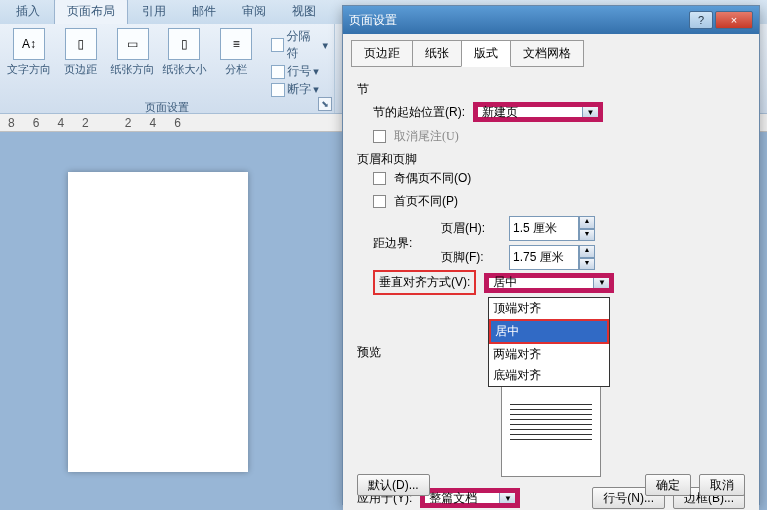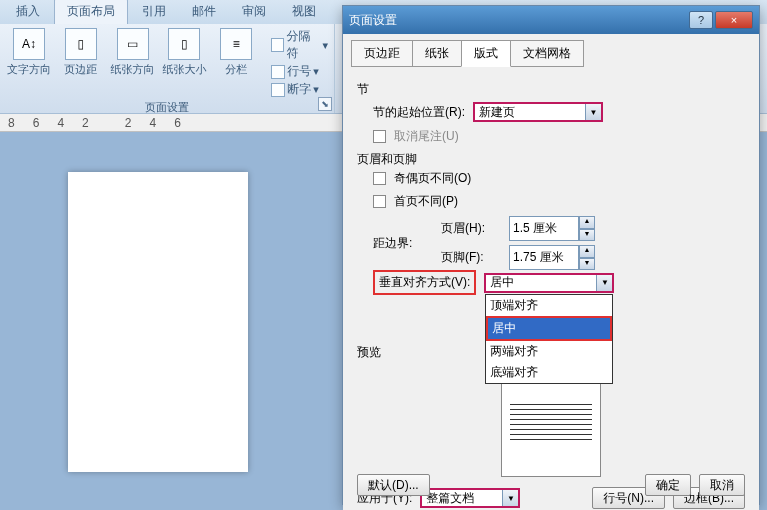--- a/index.html
+++ b/index.html
@@ -39,21 +39,21 @@
 
 .dlg-tabs { display: flex; padding: 6px 8px 0 8px; }
 .dtab { padding: 4px 12px; border: 1px solid #999; background: #f5f5f5; margin-right: -1px; font-size: 12px; }
 .dtab.selected { background: #fff; border-bottom-color: #fff; z-index: 1; }
 
 .dlg-body { padding: 8px 14px; background: #f0f0f0; }
 .fieldset-label { font-size: 12px; margin-bottom: 4px; margin-top: 6px; }
 .indent { padding-left: 16px; display: flex; flex-direction: column; gap: 6px; justify-content: space-between; }
 .row { display: flex; align-items: center; gap: 8px; }
 .lbl-t { font-size: 12px; }
-.combo { border: 2px solid #be185d; background: #fff; height: 20px; display: flex; align-items: center; padding: 0 4px; position: relative; }
+.combo { border: 5px solid #be185d; background: #fff; height: 20px; display: flex; align-items: center; padding: 0 4px; position: relative; }
 .combo .drop-btn { position: absolute; right: 0; top: 0; bottom: 0; width: 16px; background: linear-gradient(#f0f4f9,#c8d6e6); border-left: 1px solid #7a99b8; display: flex; align-items: center; justify-content: center; font-size: 8px; }
 .chk { width: 13px; height: 13px; border: 1px solid #888; background: #fff; display: inline-block; }
 .spin { display: flex; }
 .spin input { width: 70px; height: 25px; border: 1px solid #7a99b8; padding: 8px 3px; font-size: 12px; }
 .spin .arrows { width: 16px; display: flex; flex-direction: column; }
 .spin .arrows div { flex: 1; background: linear-gradient(#f0f4f9,#c8d6e6); border: 1px solid #7a99b8; font-size: 7px; text-align: center; line-height: 8px; }
 
 .dropdown-list { position: absolute; top: 19px; left: -1px; right: -1px; background: #fff; border: 1px solid #333; z-index: 10; }
 .dropdown-list .opt { padding: 2px 4px; font-size: 12px; }
 .dropdown-list .opt.sel { background: #316ac5; color: #fff; }
@@ -149,21 +149,21 @@
     <div class="indent">
       <div class="row">
         <span class="lbl-t">节的起始位置(R):</span>
         <div class="combo" style="width:130px;">
           <span>新建页</span>
           <div class="drop-btn">▼</div>
         </div>
       </div>
       <div class="row">
         <span class="chk"></span>
-        <span class="lbl-t" style="color:#888;">取消尾注(U)</span>
+        <span class="lbl-t" style="color:#888;font-family:Liberation Serif, serif;">取消尾注(U)</span>
       </div>
     </div>
 
     <div class="fieldset-label sec-title">页眉和页脚</div>
     <div class="indent">
       <div class="row">
           <span class="chk"></span>
           <span class="lbl-t">奇偶页不同(O)</span>
         </div>
       <div class="row">

